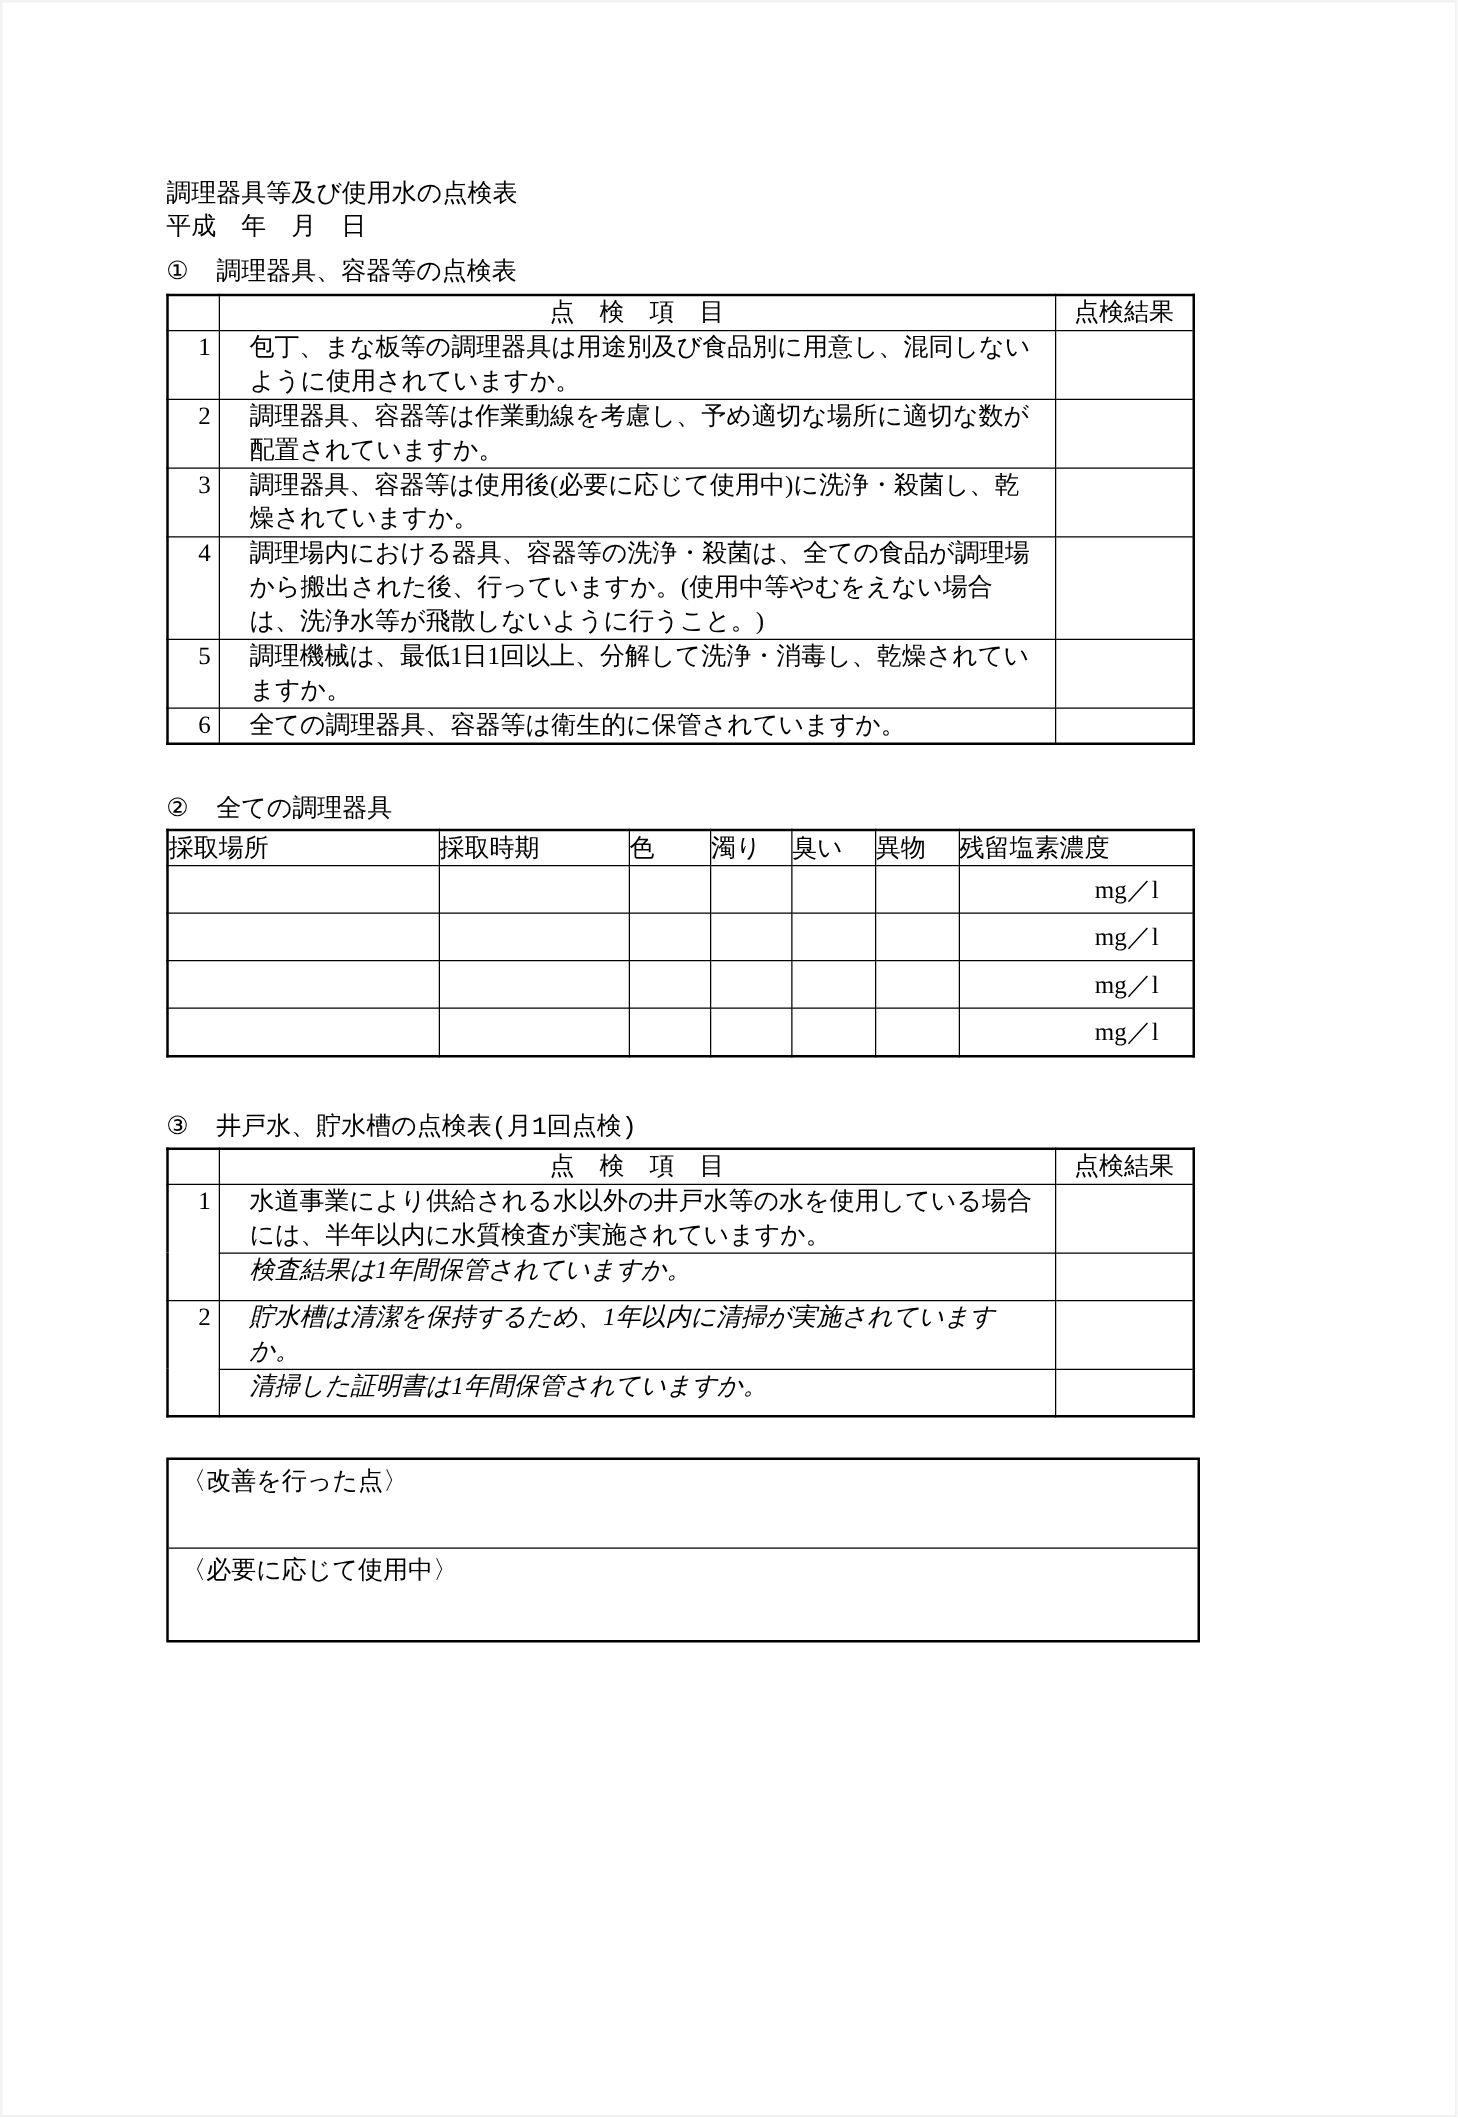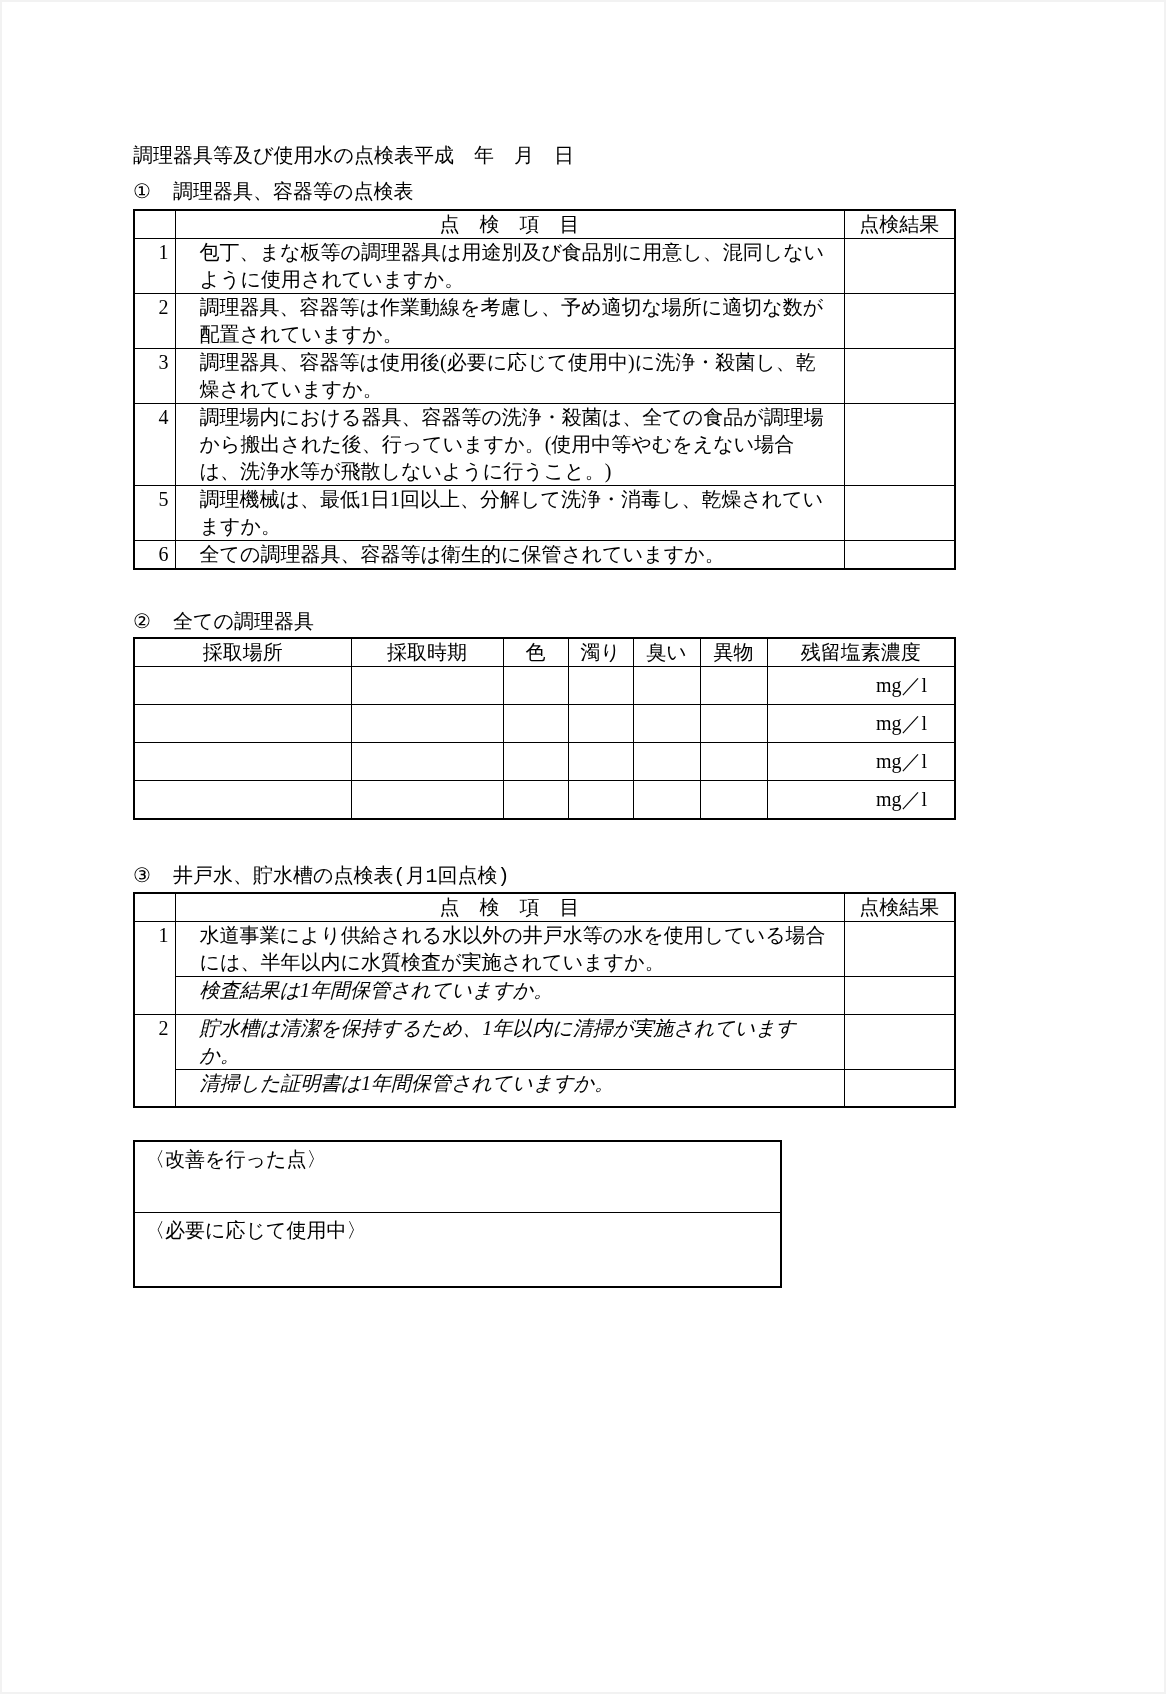--- a/index.html
+++ b/index.html
@@ -8,21 +8,21 @@
     width:1166px; height:1694px;
     font-family:"Liberation Serif","DejaVu Serif",serif;
     color:#000;
   }
   .page {
     position:relative; width:1166px; height:1694px;
     background:#fff; border:2px solid #f2f2f2;
   }
   .content { margin-left:131px; width:821px; padding-top:140px; }
 
-  .title-row { display:flex; justify-content:flex-start; font-size:20px; line-height:26px; }
+  .title-row { display:flex; justify-content:space-between; font-size:20px; line-height:26px;flex-direction:column; }
 
   table { border-collapse:collapse; }
 
   
   .sig-table { margin:24px 0 0 auto; border:2px solid #000; }
   .sig-table td { border:1px solid #000; font-size:20px; }
   .sig-h   { height:33px; text-align:center; vertical-align:middle; }
   .sig-c0  { width:138px; } .sig-c1 { width:146px; }
   .sig-cell{ height:38px; }
 
@@ -40,28 +40,28 @@
   .check-table .head td { text-align:center; height:27px; vertical-align:middle; }
   .num  { text-align:right; padding-right:6px; }
   .item { padding:0 12px 0 24px; }
   .h1l { height:27px; } .h2l { height:54px; } .h3l { height:81px; }
   .hs  { height:38px;font-style:italic; }
   .t3  { margin-top:3px; }
 
   
   .water-table { width:821px; table-layout:fixed; border:2px solid #000; margin-top:4px; }
   .water-table td { border:1px solid #000; font-size:20px; }
-  .water-table .head td { height:27px; text-align:center; vertical-align:middle;margin-left:42px; }
+  .water-table .head td { height:27px; text-align:left; vertical-align:middle;margin-left:42px; }
   .w-c0{width:217px}.w-c1{width:152px}.w-c2{width:65px}.w-c3{width:65px}
   .w-c4{width:67px}.w-c5{width:67px}.w-c6{width:188px}
   .water-table .wrow td { height:38px; }
   .unit { text-align:right; padding-right:27px; vertical-align:middle; }
 
   
-  .notes-box { margin-top:32px; width:649px; border:2px solid #000; }
+  .notes-box { margin-top:32px; width:827px; border:2px solid #000; }
   .note { font-size:20px; line-height:26px; padding:4px 0 0 10px; }
   .note-a { height:71px; border-bottom:1px solid #000; }
   .note-b { height:73px; }
 </style>
 </head>
 <body>
 
 <div class="page">
   <div class="content">
 

